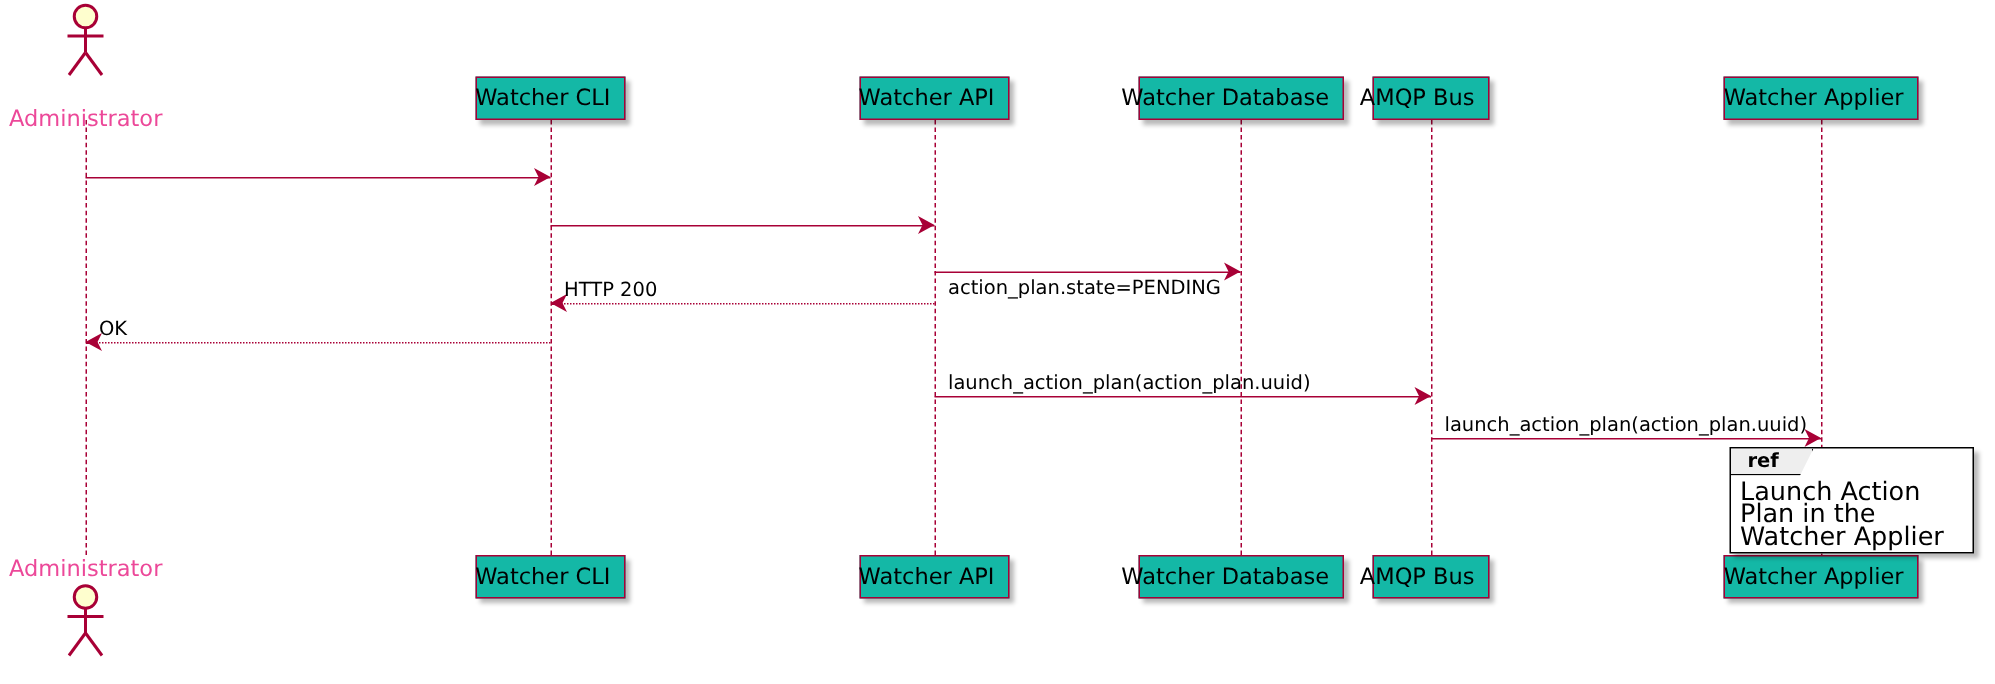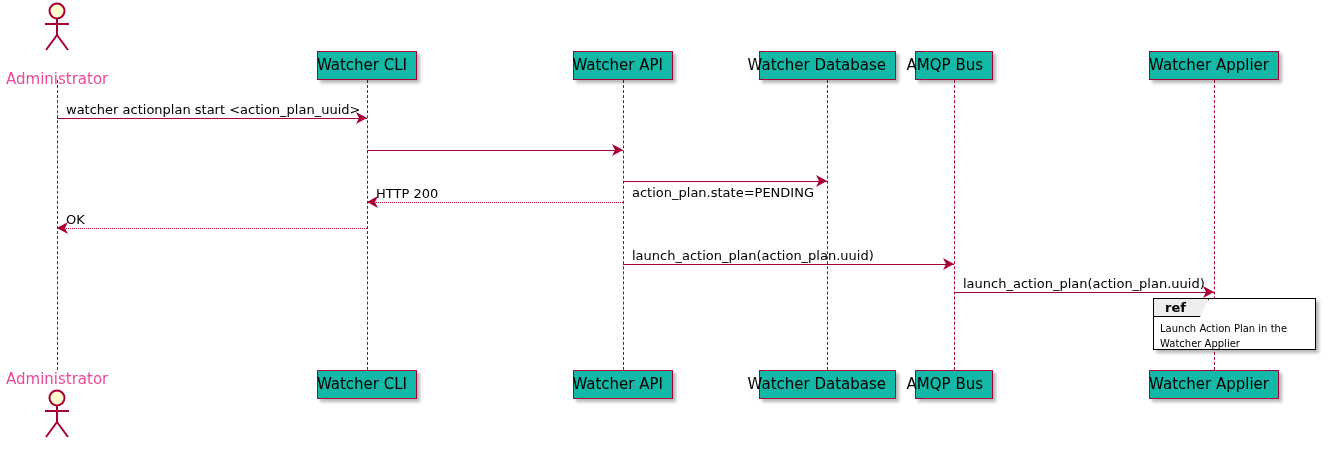--- a/index.html
+++ b/index.html
@@ -69,21 +69,21 @@
     border-right:1px solid #000000;
     border-bottom:1px solid #000000;
     box-sizing:border-box;
     font-weight:bold;font-size:13px;color:#000000;
     display:flex;align-items:center;
     padding-left:11px;
     line-height:1;
   }
   .ref-body{
     position:absolute;
-    font-size:10px;color:#000000;
+    font-size:17px;color:#000000;
     line-height:15px;
     white-space:pre-line;
   }
 </style>
 </head>
 <body>
 
 <div id="diagram">
     <div class="lifeline" style="left: 57px; top: 80px; height: 290px;"></div>
     <div class="lifeline" style="left: 367px; top: 80px; height: 290px;"></div>
@@ -140,21 +140,20 @@
     </div>
     <div class="participant" style="left: 1149px; top: 370px; width: 130px; height: 29px;">
       <span>Watcher Applier</span>
     </div>
     <div class="msg-line solid" style="left: 57px; top: 118px; width: 310px;"></div>
     <div class="arrowhead" style="top: 112px; left: 356px;">
       <svg width="12" height="12" viewBox="0 0 12 12">
         <polygon points="0,0 11,6 0,12 3,6" fill="#A80036"></polygon>
       </svg>
     </div>
-    <div class="msg-label" style="left: 66px; top: 103px;">watcher actionplan start &lt;action_plan_uuid&gt;</div>
     <div class="msg-line solid" style="left: 367px; top: 150px; width: 256px;"></div>
     <div class="arrowhead" style="top: 144px; left: 612px;">
       <svg width="12" height="12" viewBox="0 0 12 12">
         <polygon points="0,0 11,6 0,12 3,6" fill="#A80036"></polygon>
       </svg>
     </div>
     <div class="msg-line solid" style="left: 623px; top: 181px; width: 204px;"></div>
     <div class="arrowhead" style="top: 175px; left: 816px;">
       <svg width="12" height="12" viewBox="0 0 12 12">
         <polygon points="0,0 11,6 0,12 3,6" fill="#A80036"></polygon>
@@ -182,18 +181,18 @@
       </svg>
     </div>
     <div class="msg-label" style="left: 632px; top: 249px;">launch_action_plan(action_plan.uuid)</div>
     <div class="msg-line solid" style="left: 954px; top: 292px; width: 260px;"></div>
     <div class="arrowhead" style="top: 286px; left: 1203px;">
       <svg width="12" height="12" viewBox="0 0 12 12">
         <polygon points="0,0 11,6 0,12 3,6" fill="#A80036"></polygon>
       </svg>
     </div>
     <div class="msg-label" style="left: 963px; top: 277px;">launch_action_plan(action_plan.uuid)</div>
-    <div class="ref-frag" style="left: 1153px; top: 298px; width: 163px; height: 52px; text-decoration: underline;">
+    <div class="ref-frag" style="left: 1153px; top: 298px; width: 163px; height: 71px; text-decoration: underline;">
       <div class="ref-tab" style="width: 55px; height: 18px; clip-path: polygon(0px 0px, 100% 0px, calc(100% - 9px) 100%, 0px 100%);">ref</div>
       <div class="ref-body" style="left: 6px; top: 22px; width: 153px;">Launch Action Plan in the
 Watcher Applier</div>
     </div>
   </div>
 
 </body></html>

